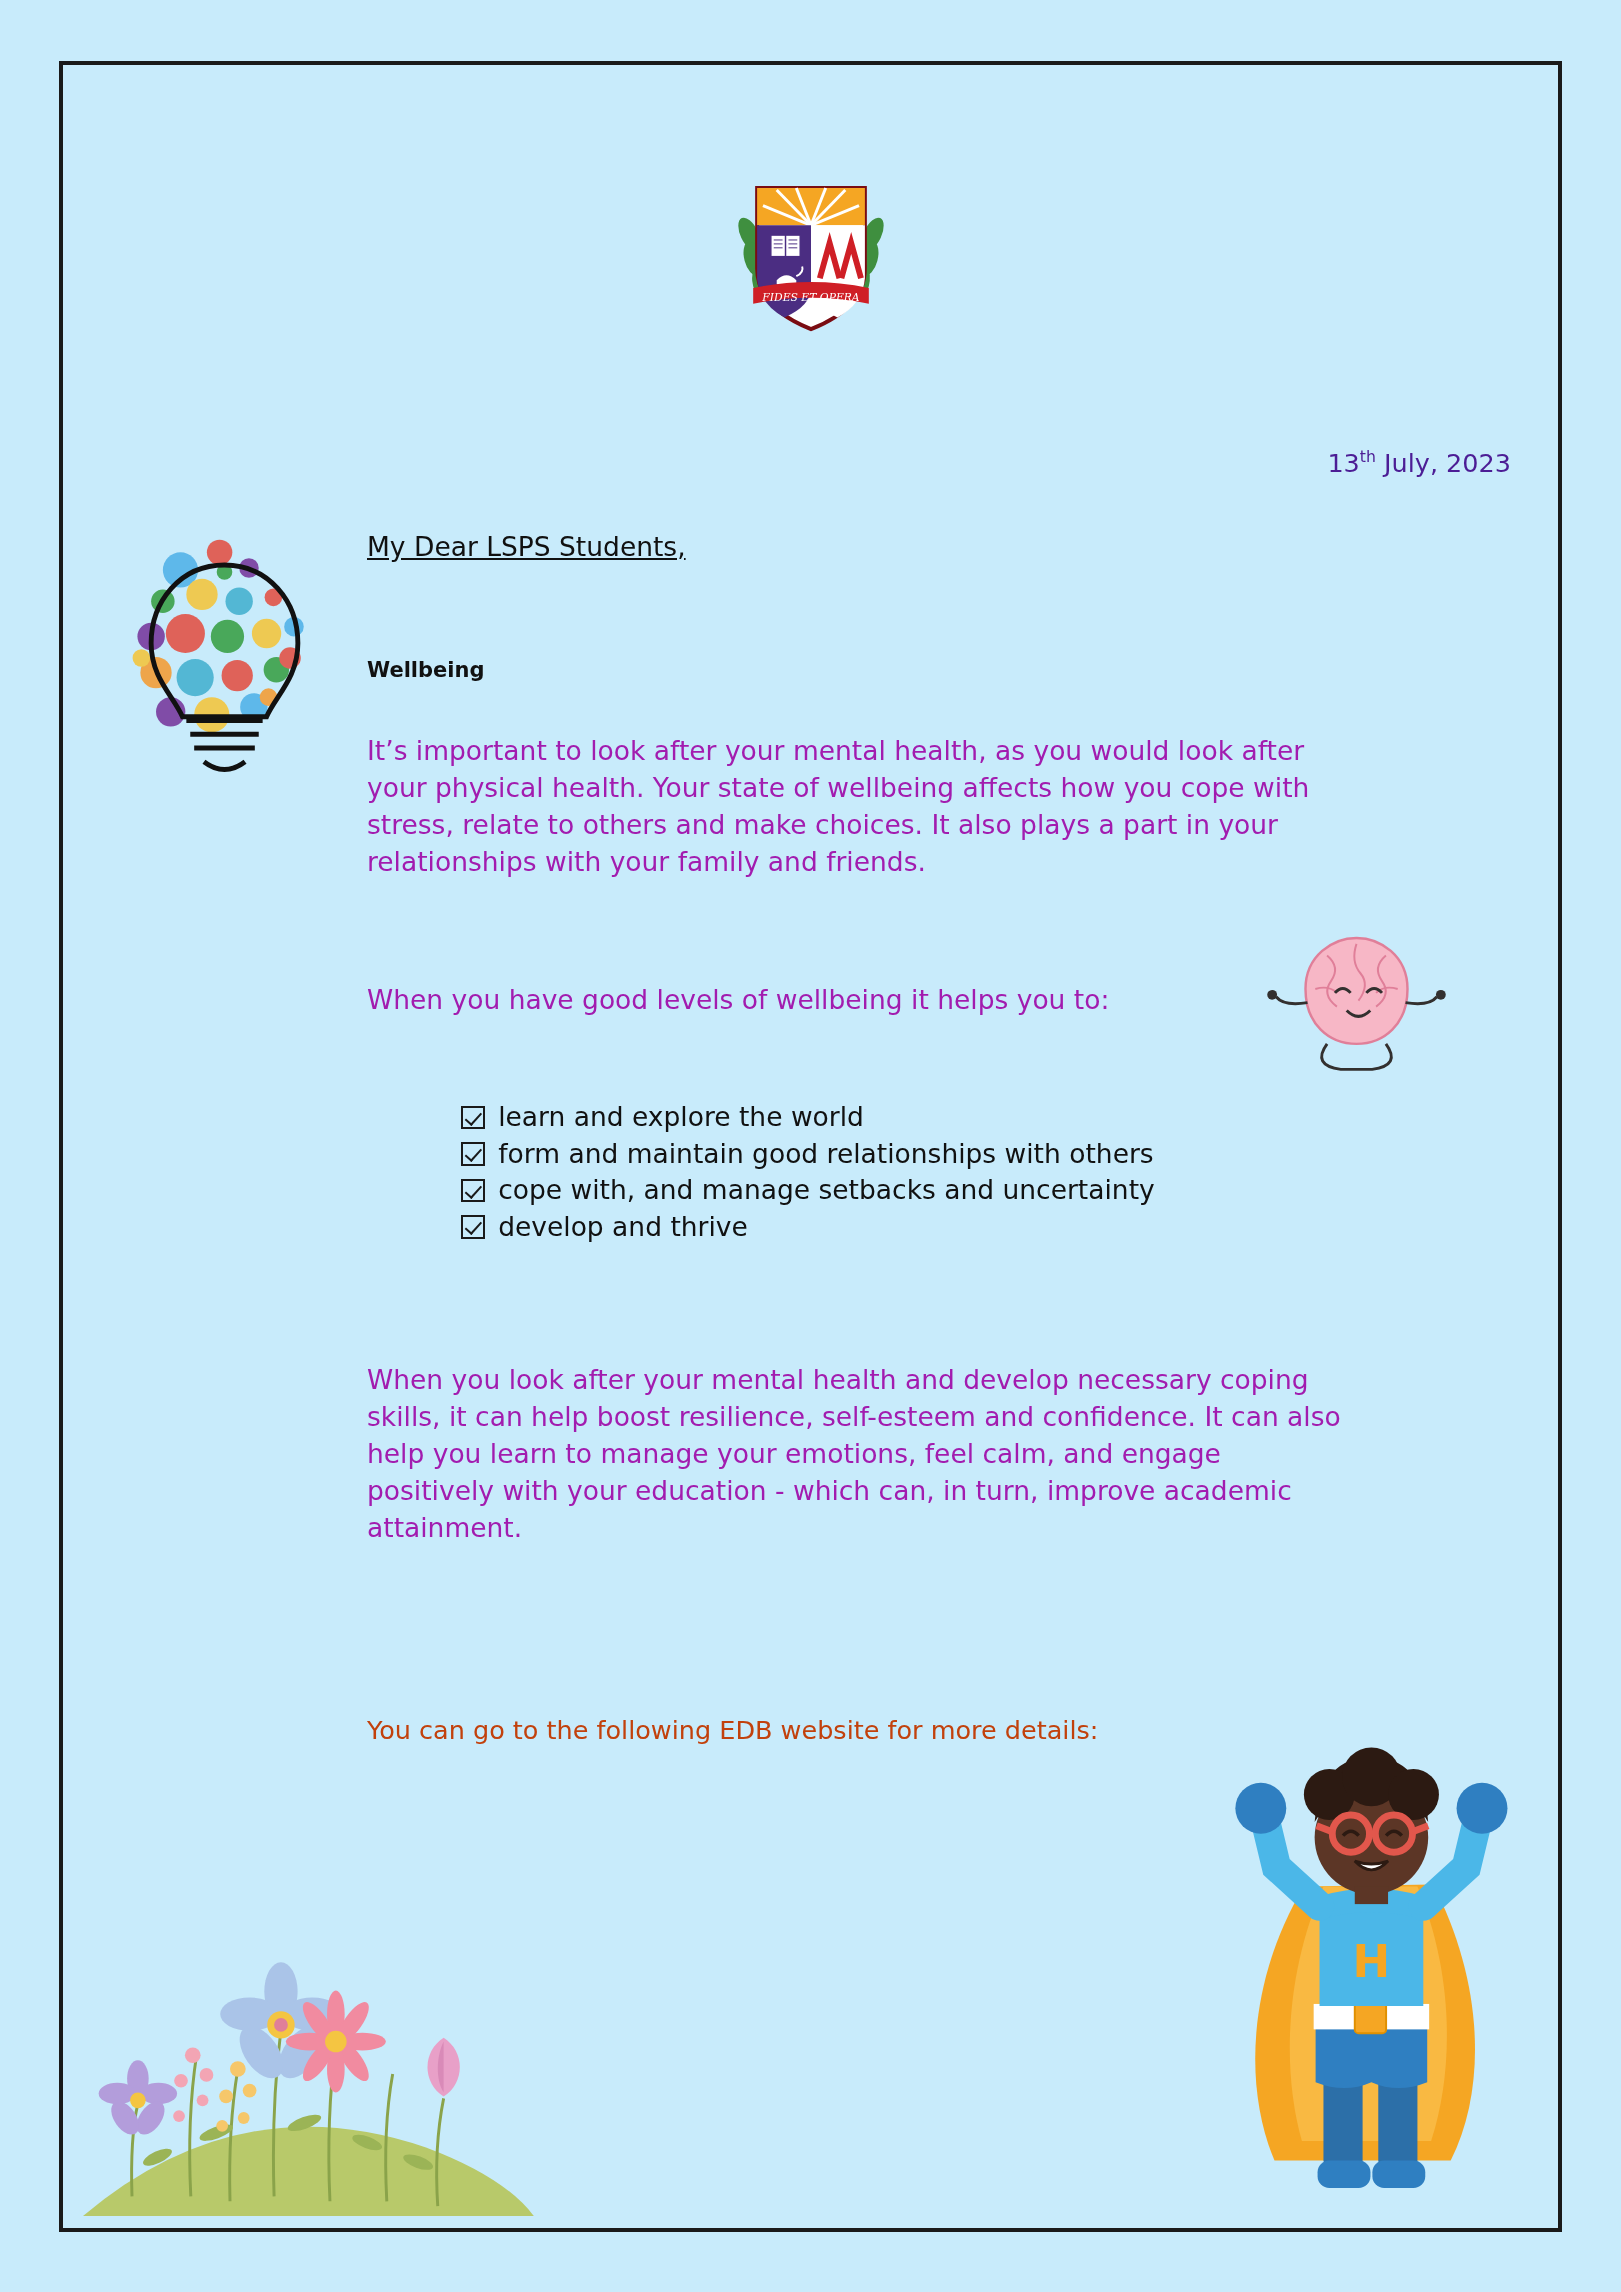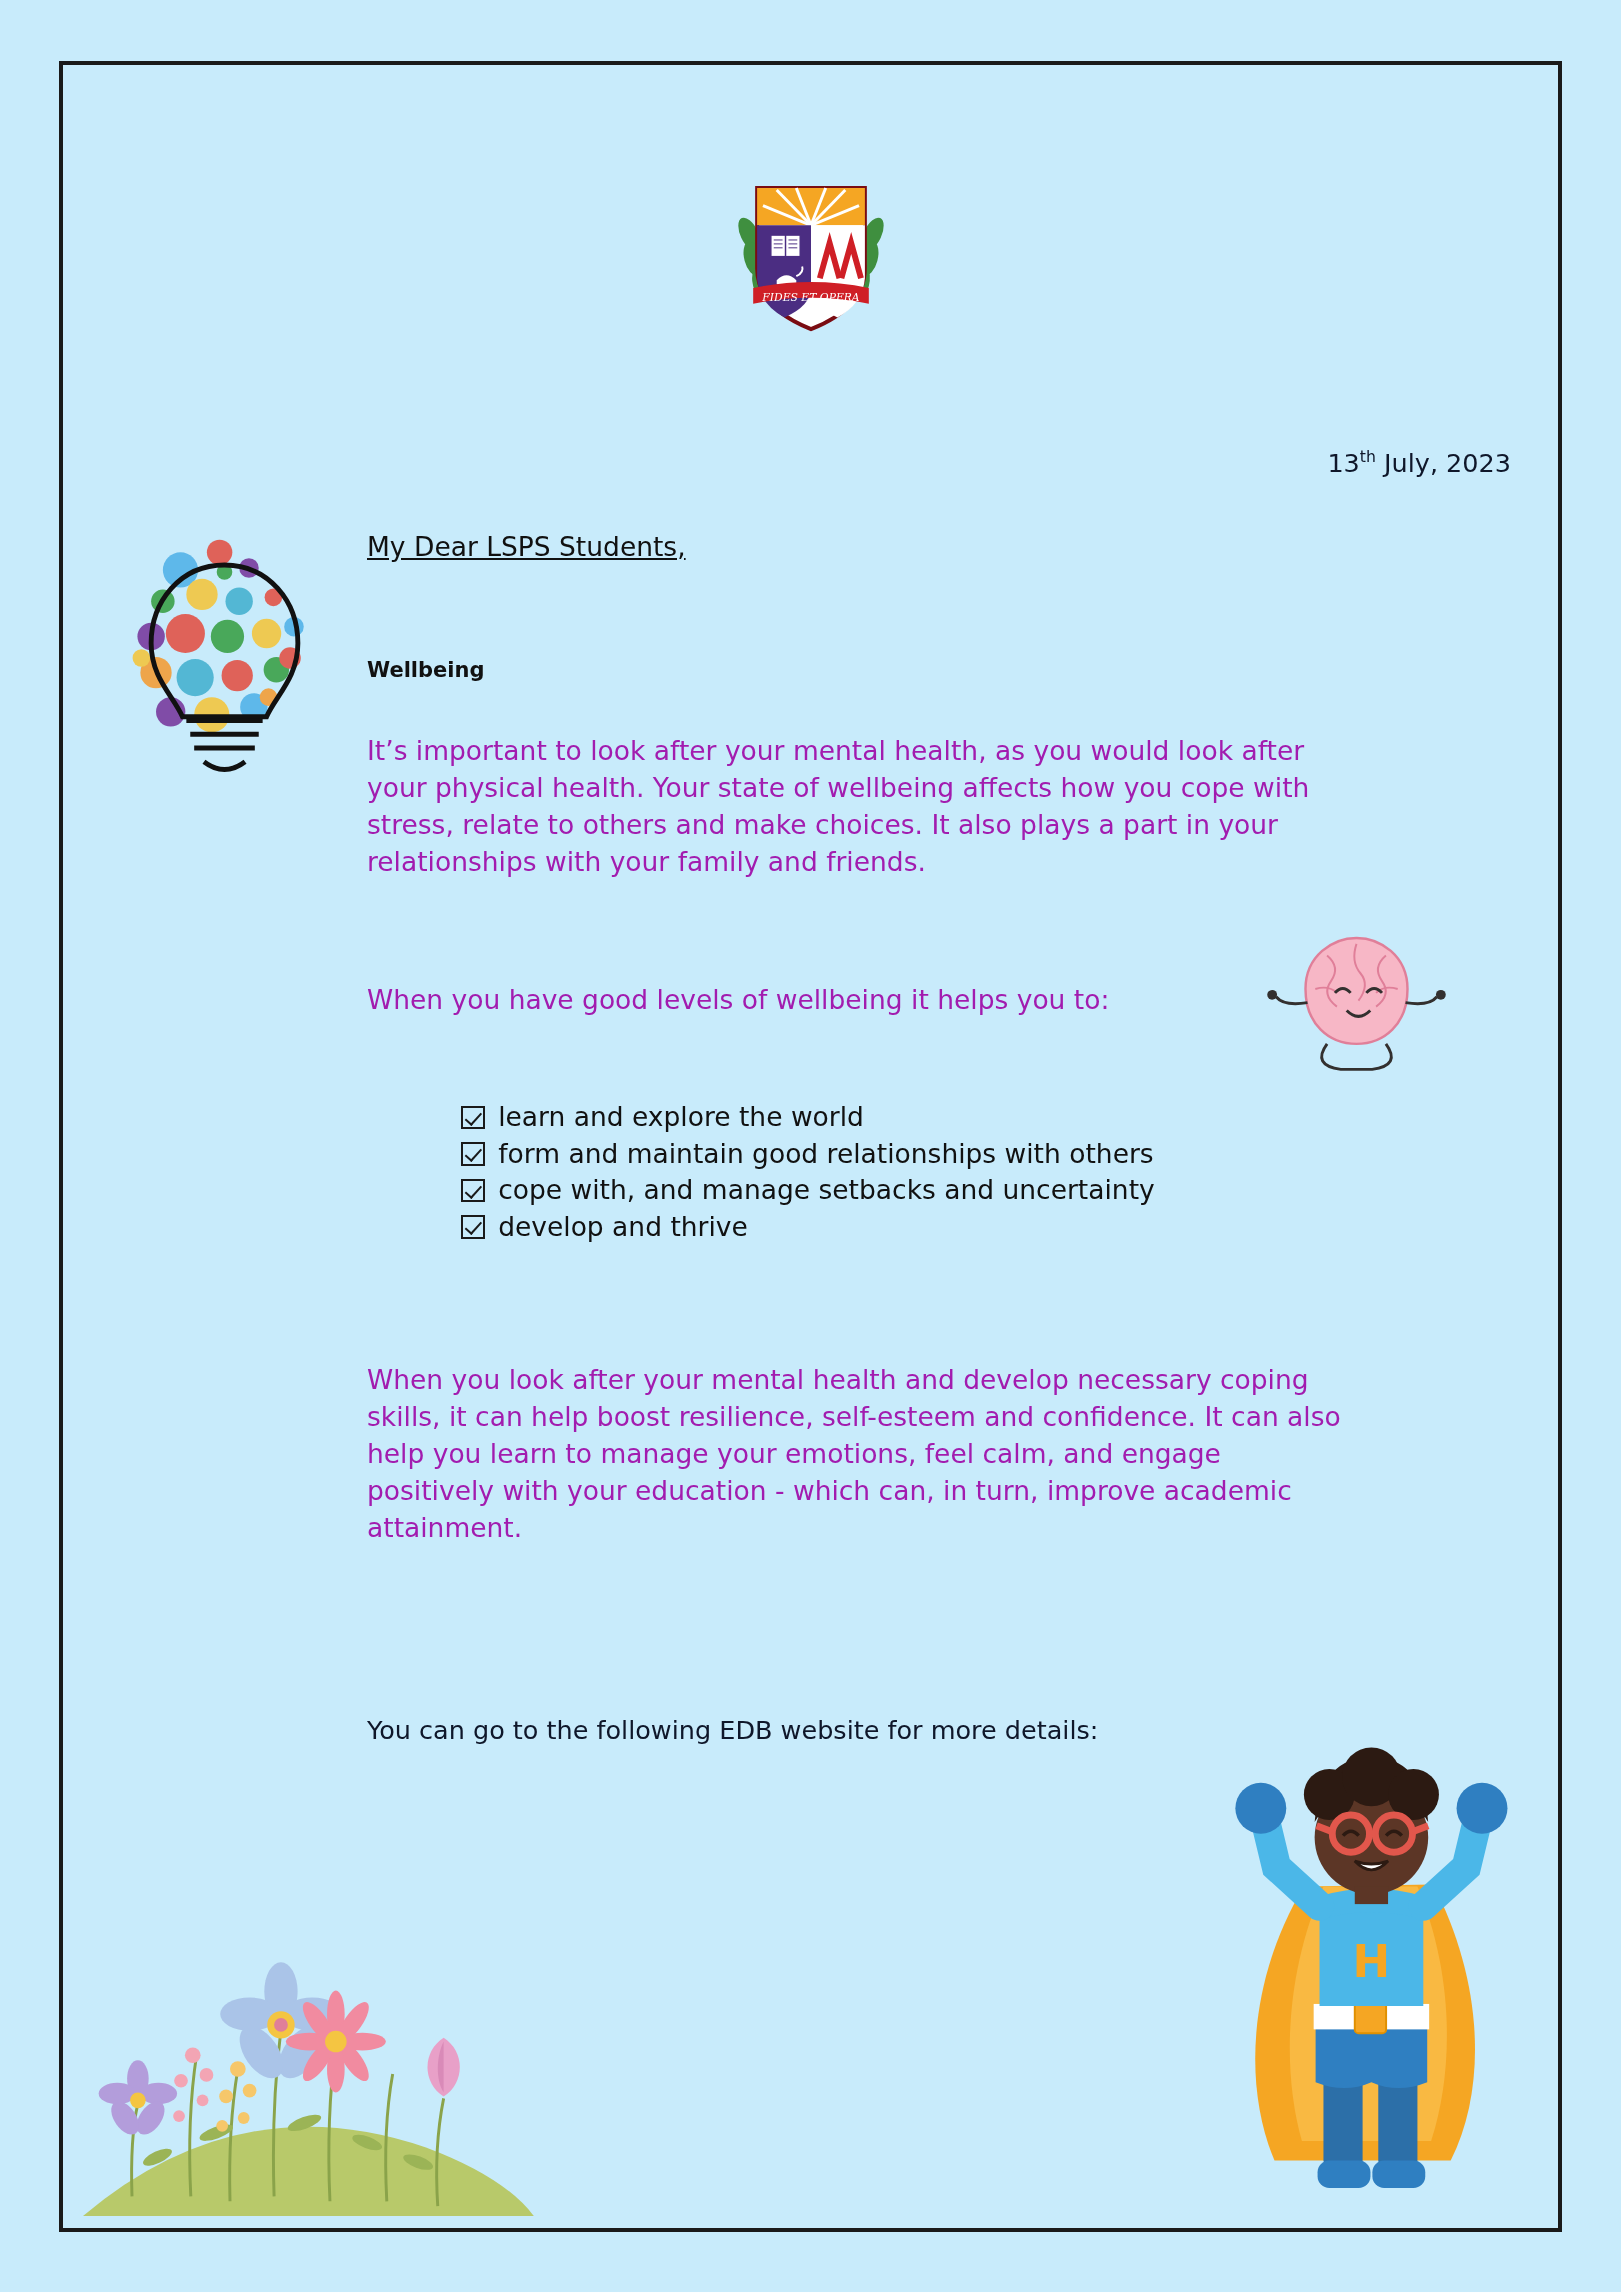--- a/index.html
+++ b/index.html
@@ -41,21 +41,21 @@
     height: 196px;
     font-style: italic;
   }
 
   
   .date-line {
     position: absolute;
     top: 382px;
     right: 47px;
     font-size: 25.5px;
-    color: #0f172a;
+    color: #4c1d95;
     font-family: "DejaVu Sans", sans-serif;
   }
   .date-line sup { font-size: 15.7px; }
 
   
   .salutation {
     position: absolute;
     top: 466px;
     left: 304px;
     font-size: 26.5px;
@@ -129,21 +129,21 @@
   }
 
   
   .link-block {
     position: absolute;
     top: 1647px;
     left: 304px;
     width: 882px;
     font-size: 25.5px;
     line-height: 1.45;
-    color: #0f172a;
+    color: #c2410c;
   }
   .link-block .url { word-break: break-all; }
 
   
   .bulb {
     position: absolute;
     top: 446px;
     left: 49px;
     width: 225px;
     height: 294px;

